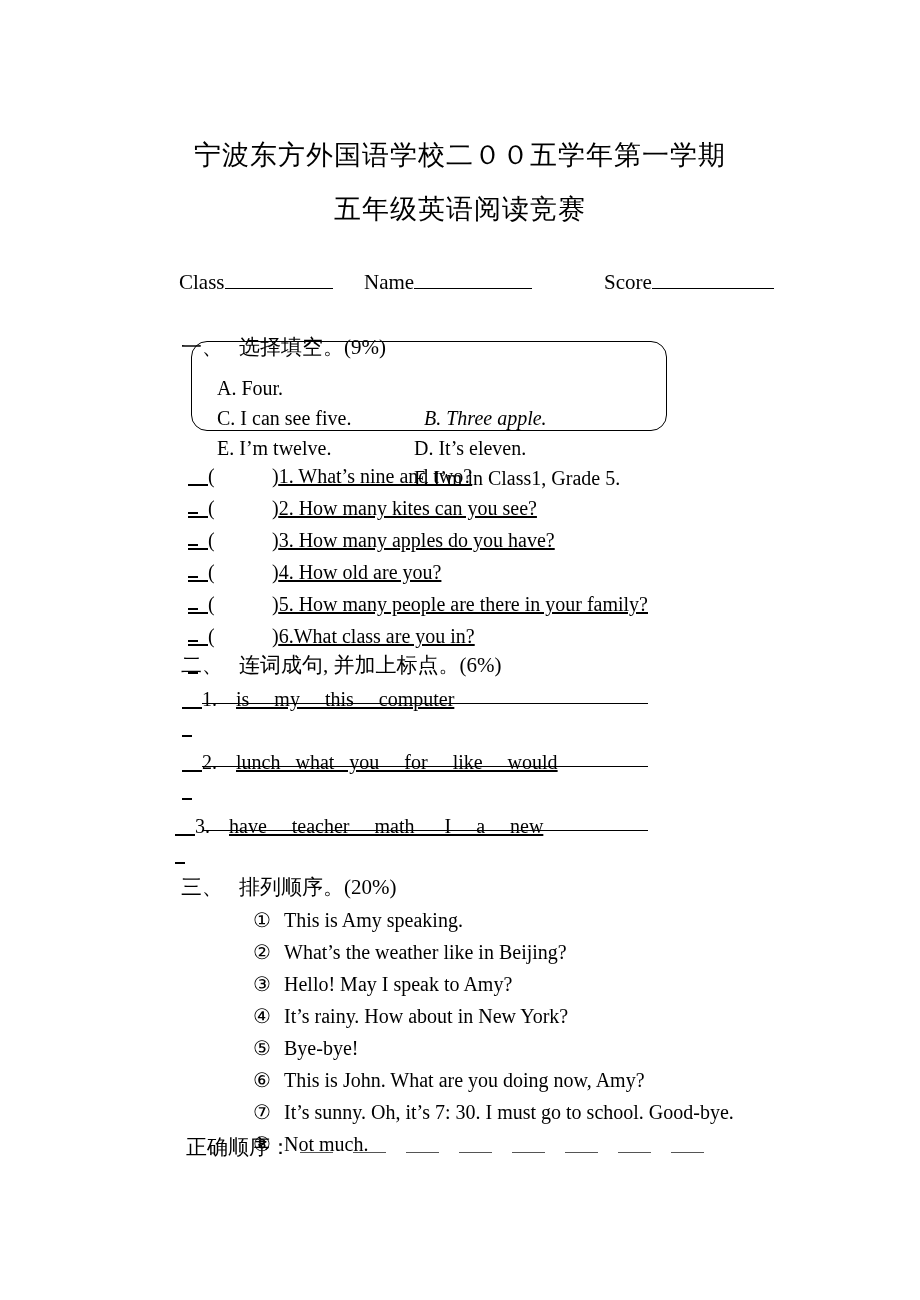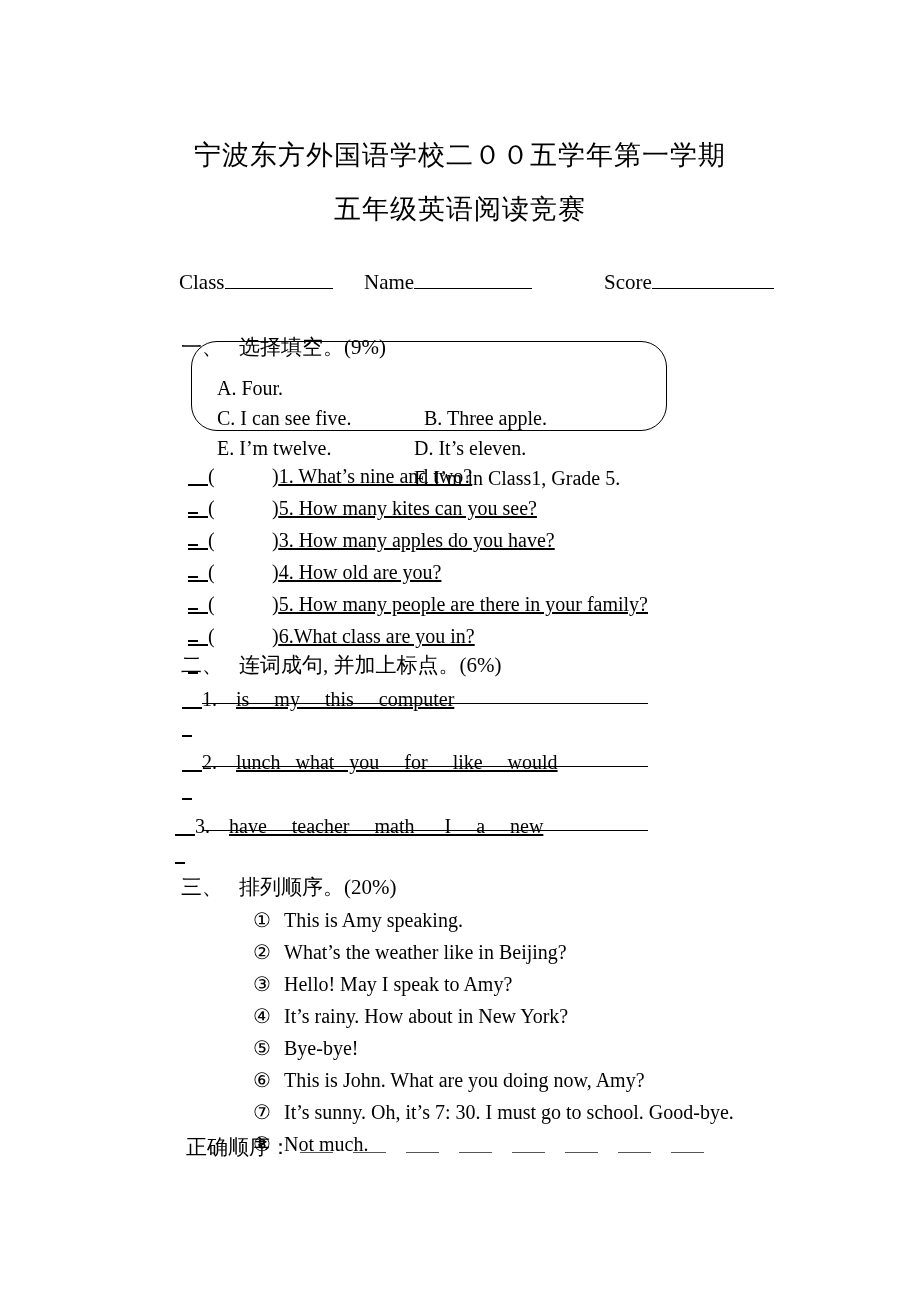--- a/index.html
+++ b/index.html
@@ -72,42 +72,42 @@
   #sec3 { left: 160px; top: 845px; }
 
   
   #opt-box {
     position: absolute;
     left: 191px;
     top: 341px;
     width: 476px;
     height: 90px;
     border: 1.8px solid #000;
-    border-radius: 26px;
+    border-radius: 16px;
     box-sizing: border-box;
   }
   .opt-row {
     position: absolute;
     left: 0;
     width: 476px;
     height: 30px;
     font-size: 20px;
     line-height: 30px;
     white-space: pre;
   }
   #opt-row-0 { top: 1px; }
   #opt-row-1 { top: 31px; }
   #opt-row-2 { top: 61px; text-align: right; }
   .opt-cell {
     position: absolute;
     white-space: pre;
   }
   .opt-left  { left: 25px; }
   .opt-right { left: 222px; }
-  #opt-row-0 .opt-right { left: 232px; }
+  #opt-row-0 .opt-right { left: 232px; font-style: italic; }
 
   
   .q-line {
     position: absolute;
     left: 188px;
     font-size: 20px;
     line-height: 28px;
     white-space: pre;
     text-decoration: underline;
   }
@@ -196,21 +196,21 @@
     <div class="opt-row" id="opt-row-2">
       <span class="opt-cell opt-left">E. I’m twelve.</span>
       <span class="opt-cell opt-right">F. I’m in Class1, Grade 5.</span>
     </div>
   </div>
 
   <div class="q-line" style="top:434px">
     <span class="paren-open">(</span><span>)</span><span>1. What’s nine and two?</span>
   </div>
   <div class="q-line" style="top:466px">
-    <span class="paren-open">(</span><span>)</span><span>5. How many kites can you see?</span>
+    <span class="paren-open">(</span><span>)</span><span>2. How many kites can you see?</span>
   </div>
   <div class="q-line" style="top:498px">
     <span class="paren-open">(</span><span>)</span><span>3. How many apples do you have?</span>
   </div>
   <div class="q-line" style="top:530px">
     <span class="paren-open">(</span><span>)</span><span>4. How old are you?</span>
   </div>
   <div class="q-line" style="top:562px">
     <span class="paren-open">(</span><span>)</span><span>5. How many people are there in your family?</span>
   </div>

